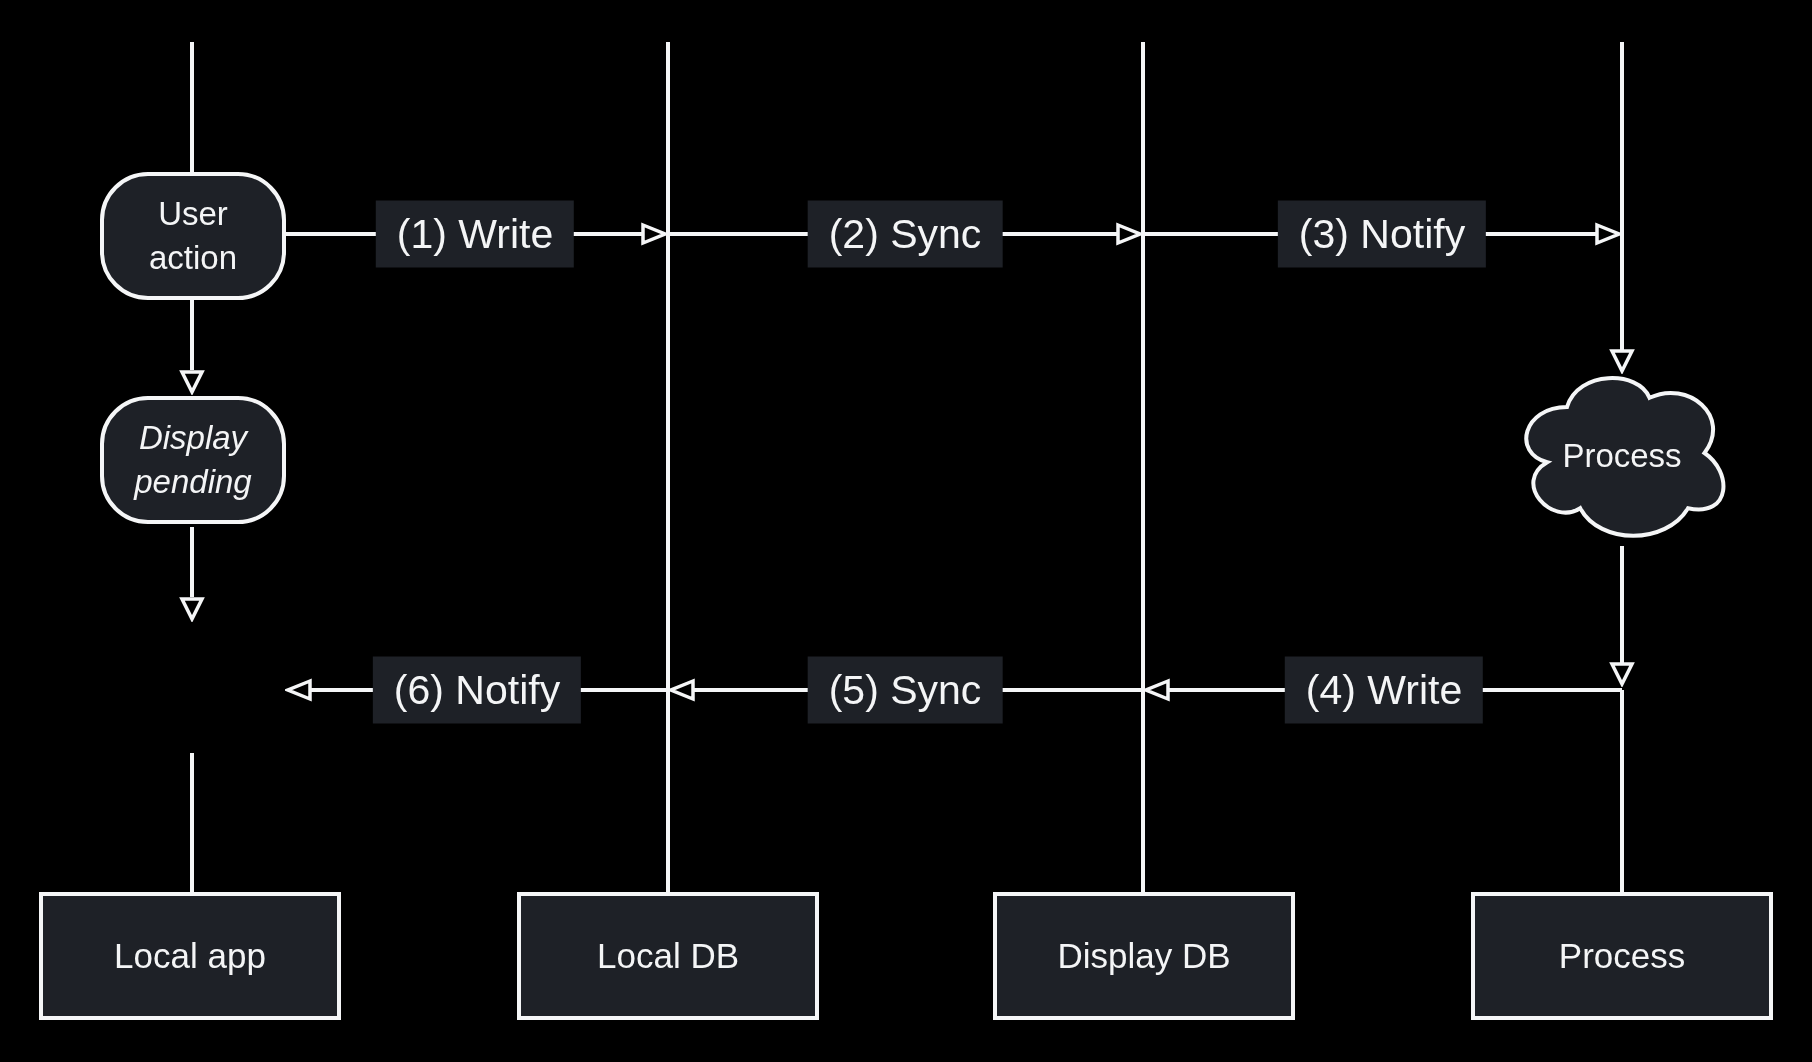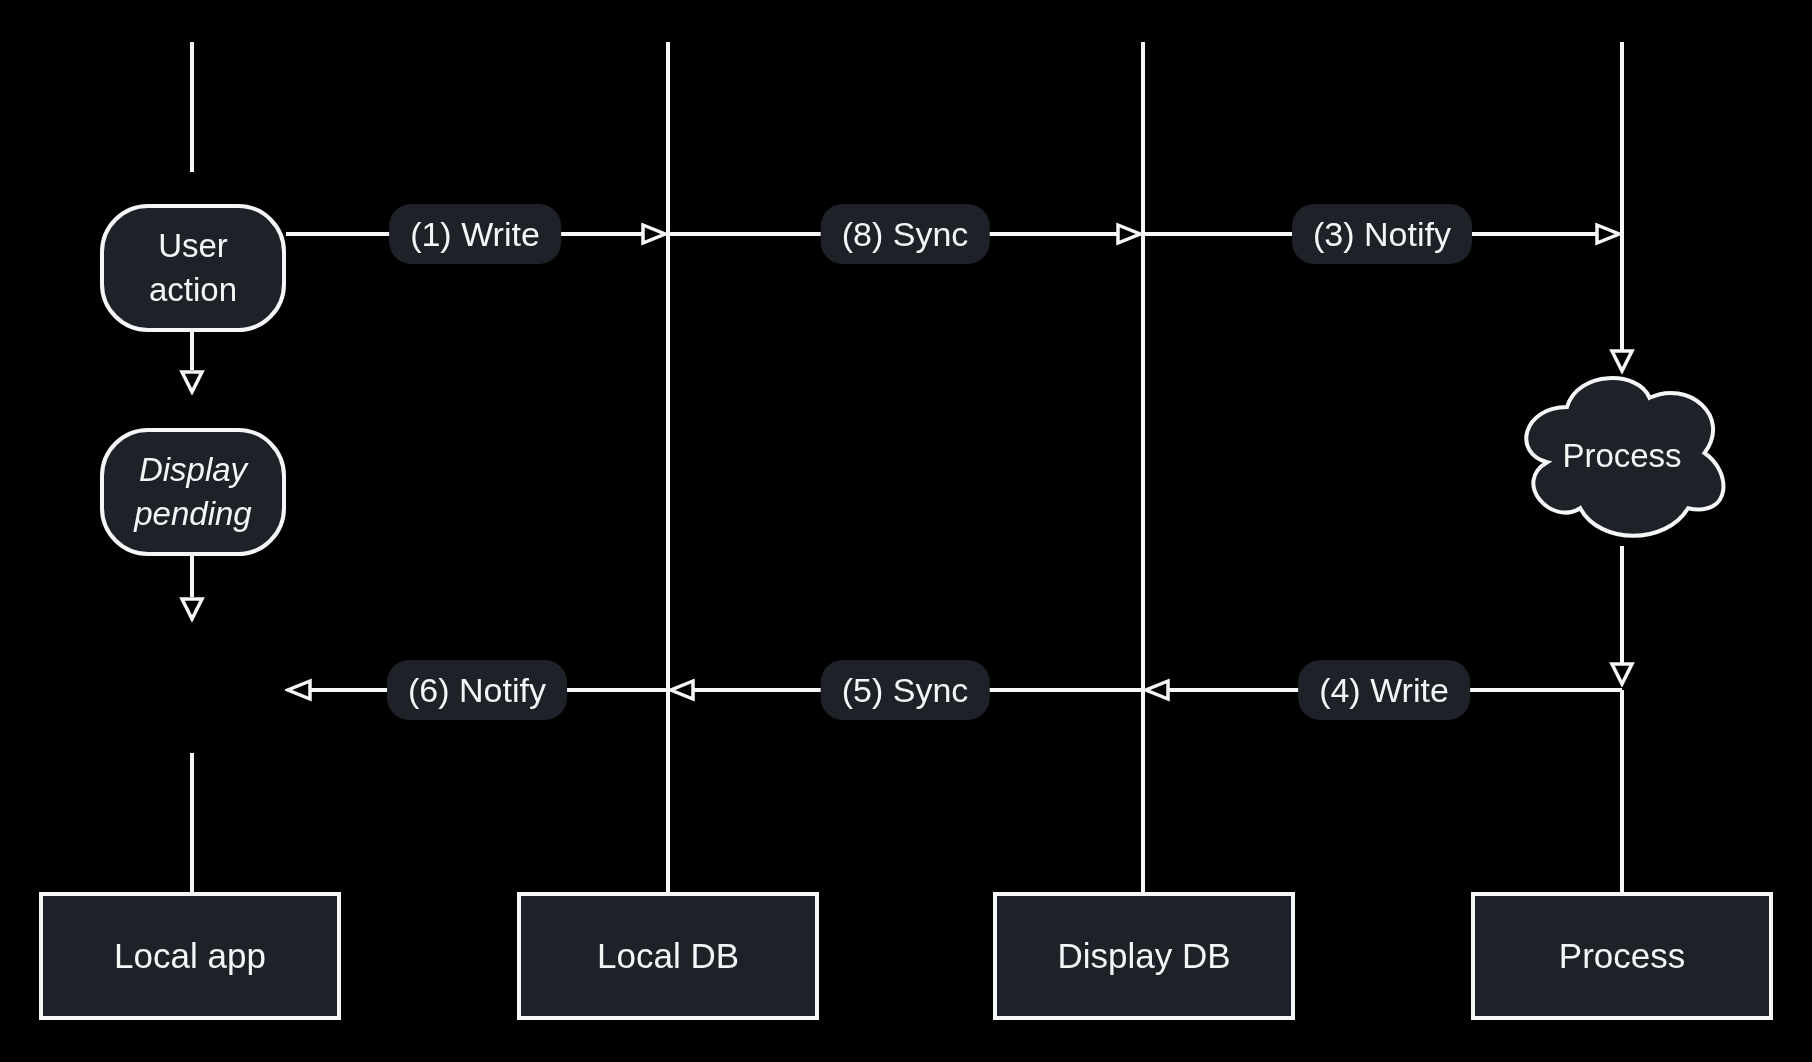--- a/index.html
+++ b/index.html
@@ -11,32 +11,32 @@
   html,body{margin:0;padding:0;background:var(--bg);}
   body{width:1812px;height:1062px;overflow:hidden;font-family:"Liberation Sans",sans-serif;}
   .canvas{position:relative;width:1812px;height:1062px;background:var(--bg);}
   .vline,.hline{position:absolute;background:var(--stroke);}
   .vline{width:4px;}
   .hline{height:4px;}
   .node{
     position:absolute;left:100px;width:186px;height:128px;box-sizing:border-box;
     background:var(--fill);border:4px solid var(--stroke);border-radius:48px;
     display:flex;align-items:center;justify-content:center;text-align:center;
-    color:var(--text);font-size:33px;line-height:1.32;padding:0 22px;margin-top:32px;
+    color:var(--text);font-size:33px;line-height:1.32;padding:0 22px;
   }
   .actor{
     position:absolute;top:892px;width:302px;height:128px;box-sizing:border-box;
     background:var(--fill);border:4px solid var(--stroke);
     display:flex;align-items:center;justify-content:center;text-align:center;
     color:var(--text);font-size:35px;
   }
   .edge-label{
     position:absolute;transform:translate(-50%,-50%);
     background:var(--fill);color:var(--text);
-    font-size:34px;line-height:1;padding:13px 21px;white-space:nowrap;border-radius:22px;
+    font-size:41px;line-height:1;padding:13px 21px;white-space:nowrap;
   }
   .ah{position:absolute;display:block;}
   .ah path{fill:var(--bg);stroke:var(--stroke);stroke-width:3.5;stroke-linejoin:miter;}
   .cloud-wrap{position:absolute;left:1512px;top:361px;width:220px;height:184px;}
   .cloud-wrap svg{overflow:visible;display:block;}
   .cloud-wrap .cloud-path{fill:var(--fill);stroke:var(--stroke);stroke-width:4;}
   .cloud-label{
     position:absolute;inset:0;display:flex;align-items:center;justify-content:center;
     color:var(--text);font-size:33px;padding-top:6px;
   }
@@ -95,21 +95,21 @@
   <svg class="ah" style="left:668px;top:678px;" width="28" height="24" viewBox="0 0 28 24">
       <path d="M25 3 L3 12 L25 21 Z"></path>
     </svg>
 
   <div class="hline" style="left:308px;top:688px;width:358px;"></div>
   <svg class="ah" style="left:285px;top:678px;" width="28" height="24" viewBox="0 0 28 24">
       <path d="M25 3 L3 12 L25 21 Z"></path>
     </svg>
 
   <div class="edge-label" style="left:475px;top:234px;">(1) Write</div>
-  <div class="edge-label" style="left:905px;top:234px;">(8) Sync</div>
+  <div class="edge-label" style="left:905px;top:234px;">(2) Sync</div>
   <div class="edge-label" style="left:1382px;top:234px;">(3) Notify</div>
   <div class="edge-label" style="left:1384px;top:690px;">(4) Write</div>
   <div class="edge-label" style="left:905px;top:690px;">(5) Sync</div>
   <div class="edge-label" style="left:477px;top:690px;">(6) Notify</div>
 
   <div class="node" style="top:172px;">User action</div>
   <div class="node" style="top:396px;font-style:italic;">Display pending</div>
 
   <div class="cloud-wrap">
     <svg width="220" height="184" viewBox="0 0 220 184">

